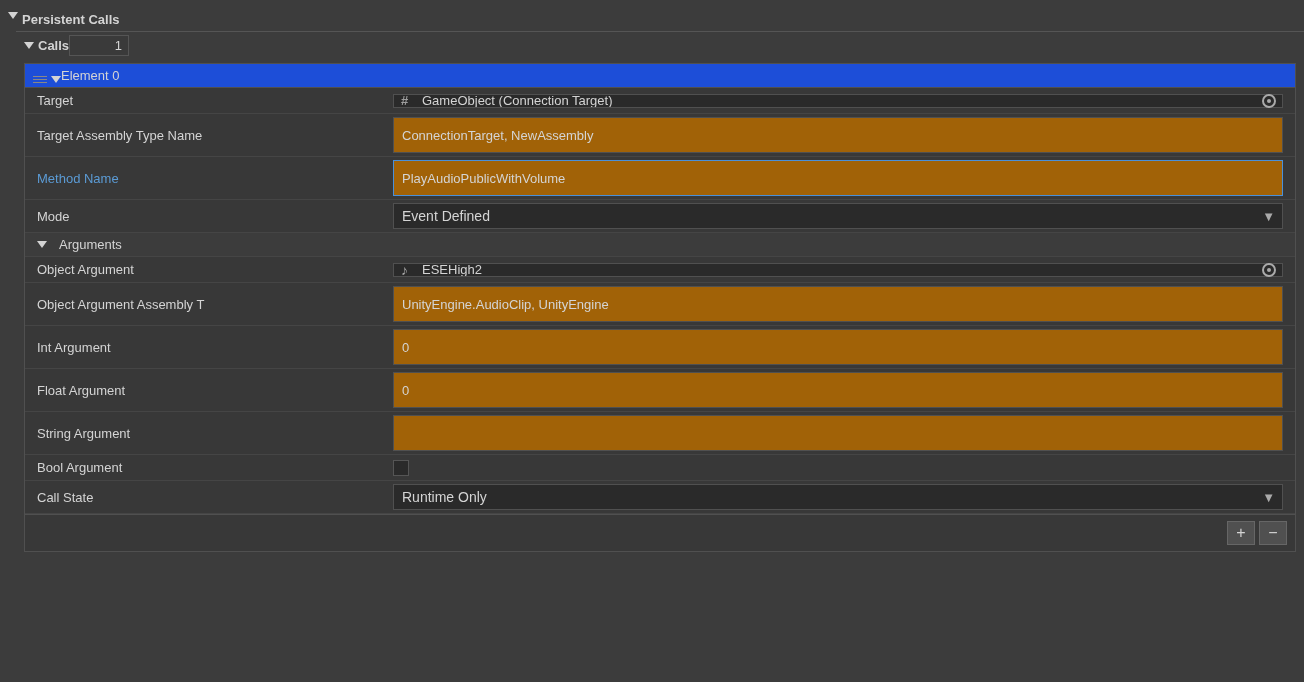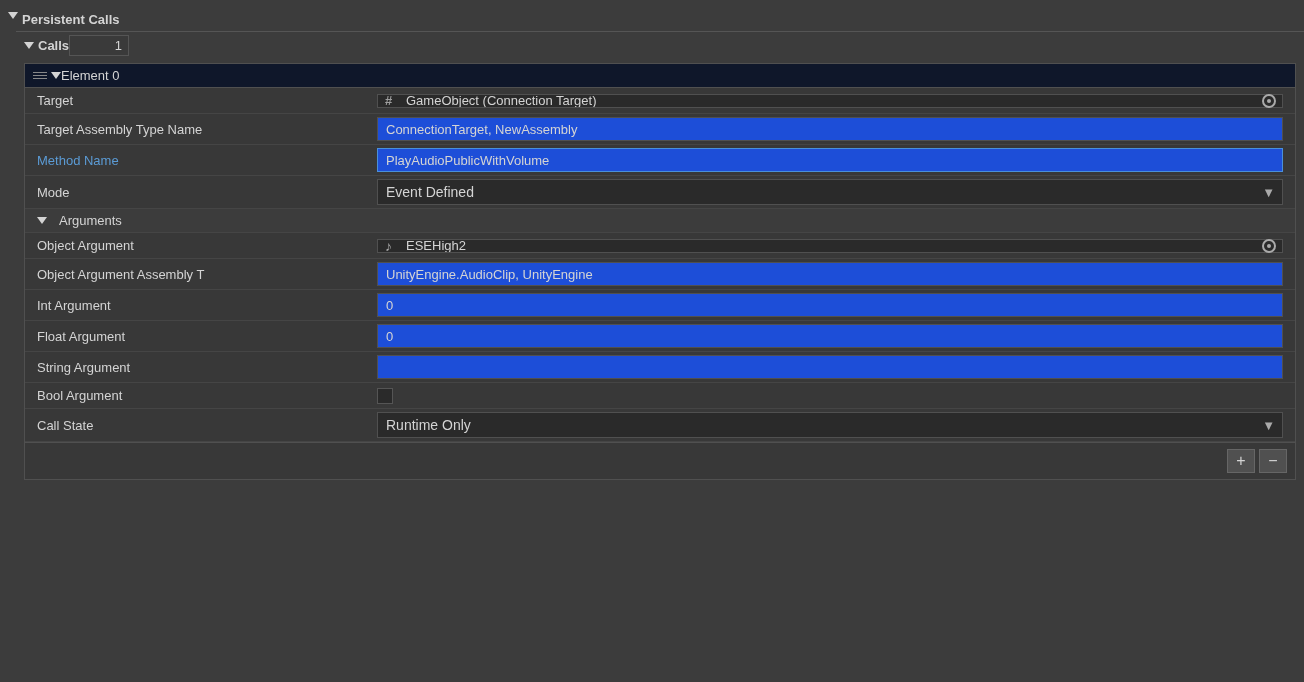--- a/index.html
+++ b/index.html
@@ -65,23 +65,23 @@
     }
 
     .element-container {
       margin: 4px 8px;
       background: #383838;
       border: 1px solid #505050;
     }
 
     .element-header {
       display: flex;
-      align-items: center;
+      align-items: flex-end;
       padding: 4px 8px;
-      background: #0f172a;
+      background: #1d4ed8;
       gap: 0;
       border-bottom: 1px solid #505050;
     }
 
     .drag-handle {
       display: flex;
       flex-direction: column;
       gap: 2px;
       margin-right: 4px;
     }
@@ -91,47 +91,48 @@
       height: 1px;
       background: #888;
     }
 
     .field-row {
       display: flex;
       align-items: center;
       padding: 3px 12px;
       min-height: 26px;
       border-bottom: 1px solid #454545;
+      gap: 16px;
     }
 
     .field-label {
       color: #d4d4d4;
       min-width: 340px;
       padding-right: 12px;
       flex-shrink: 0;
     }
 
     .field-label.blue {
       color: #5b9bd5;
     }
 
     .field-value {
       flex: 1;
       display: flex;
       align-items: center;
     }
 
     .dark-input {
-      background: #1d4ed8;
+      background: #a16207;
       border: 1px solid #505050;
       color: #d4d4d4;
       padding: 3px 8px;
       width: 100%;
       font-size: 13px;
-      height: 24px;
+      height: 36px;
     }
 
     .dark-input.focused {
       border: 1px solid #4a90d9;
       outline: none;
     }
 
     .target-input-wrapper {
       position: relative;
       width: 100%;

